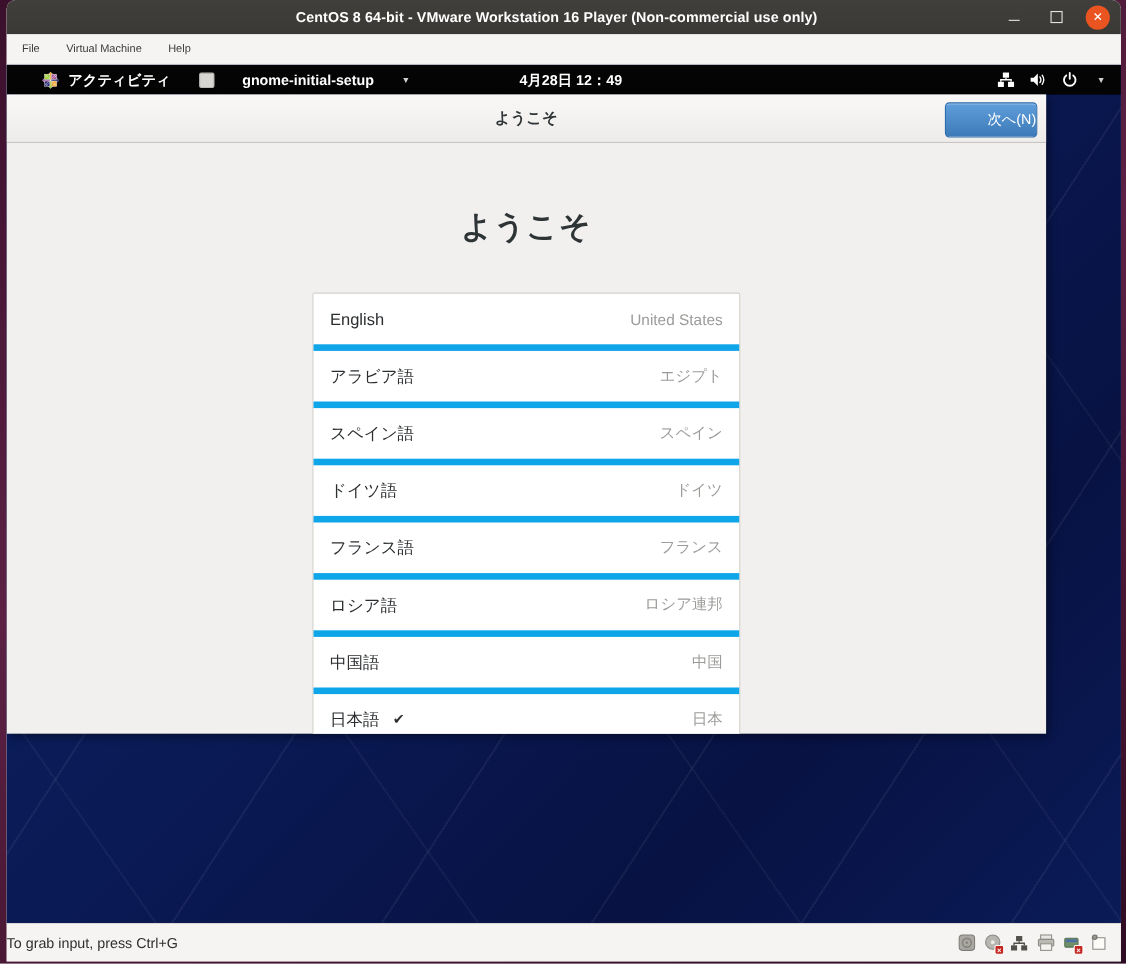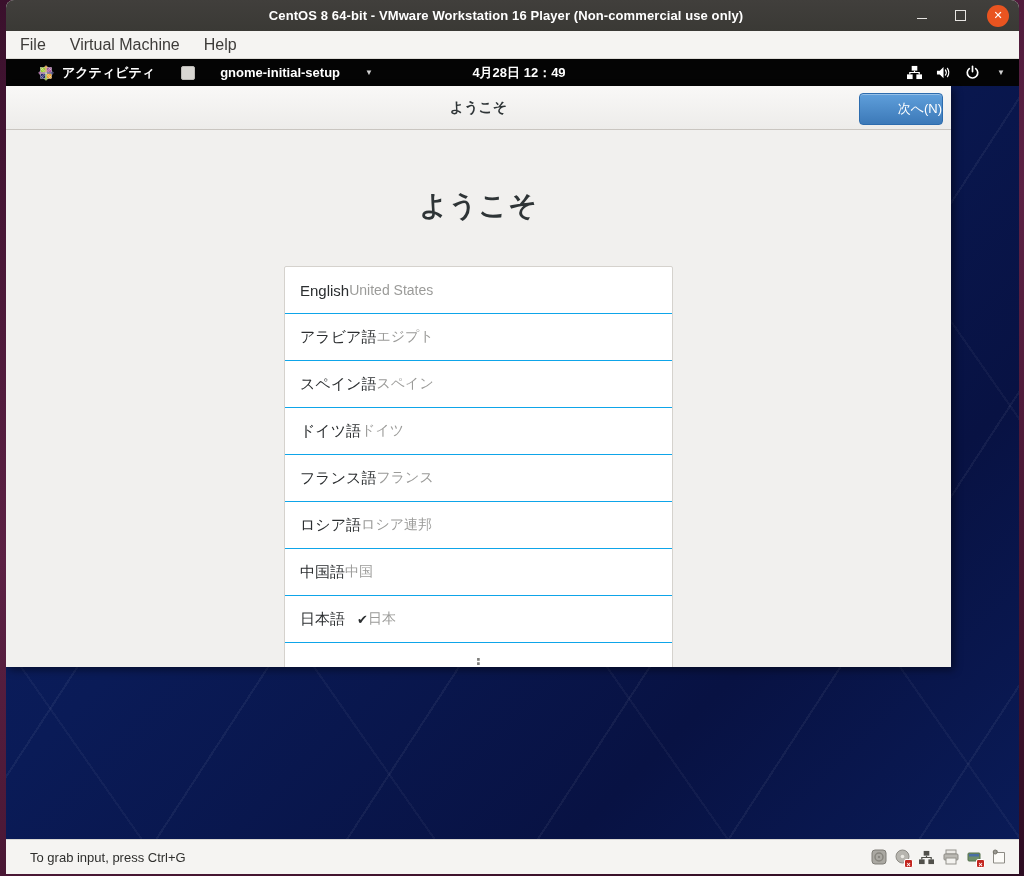--- a/index.html
+++ b/index.html
@@ -25,21 +25,21 @@
   .win-controls{position:absolute;right:10px;top:0;height:31px;display:flex;align-items:center;gap:16px;}
   .wc-btn{width:22px;height:22px;display:flex;align-items:center;justify-content:center;cursor:default;}
   .glyph-min{display:block;width:10px;height:1px;background:#e6e4e1;margin-top:6px;}
   .glyph-max{display:block;width:9px;height:9px;border:1px solid #e6e4e1;}
   .wc-close{width:22px;height:22px;border-radius:50%;background:var(--close-btn,#e95420);
     color:#fff;font-size:11px;font-weight:bold;display:flex;align-items:center;justify-content:center;}
   
   .menubar{
     height:27px;background:#f5f4f2;border-bottom:1px solid #dedcd8;
     display:flex;align-items:center;padding-left:14px;gap:24px;flex:0 0 27px;
-    font-size:16px;color:#3d3b39;
+    font-size:10px;color:#3d3b39;
   }
   .menu-item{cursor:default;}
   
   .console{flex:1 1 auto;position:relative;overflow:hidden;
     background:
       repeating-linear-gradient(123deg,rgba(255,255,255,0) 0 70px,rgba(255,255,255,.05) 70px 72px,rgba(255,255,255,0) 72px 160px),
       repeating-linear-gradient(55deg,rgba(255,255,255,0) 0 110px,rgba(255,255,255,.04) 110px 112px,rgba(255,255,255,0) 112px 240px),
       linear-gradient(135deg,#0c2066 0%,#0a1b57 40%,#081243 75%,#0a1b57 100%);
   }
   .console{background-color:var(--desktop-navy,#0a1b57);}
@@ -79,33 +79,33 @@
   }
   .setup-body{flex:1 1 auto;display:flex;flex-direction:column;align-items:center;overflow:hidden;}
   .centos-logo{margin-top:33px;}
   .welcome-heading{margin-top:24px;font-size:28px;font-weight:bold;color:#2e3436;letter-spacing:1px;}
   
   .lang-list{
     margin-top:41px;width:387px;background:#ffffff;
     border:1px solid #d5d2cd;border-radius:2px;
   }
   .lang-row{
-    height:46px;display:flex;align-items:center;justify-content:flex-start;
-    padding:0 15px;border-bottom:1px solid #0ea5e9;cursor:default;
+    height:46px;display:flex;align-items:center;justify-content:space-between;
+    padding:0 15px;border-bottom:6px solid #0ea5e9;cursor:default;
   }
   .lang-name{font-size:15px;color:#2b2e30;display:flex;align-items:center;gap:12px;}
   .lang-check{font-size:13px;color:#2b2e30;}
   .lang-region{font-size:14px;color:#9b9b99;}
   .more-row{height:43px;display:flex;align-items:center;justify-content:center;border-bottom:none;}
   .more-glyph{color:#7e7e7c;font-size:15px;font-weight:bold;line-height:.55;letter-spacing:0;}
   
   .statusbar{
     flex:0 0 34px;background:#f5f4f2;border-top:1px solid #d9d7d3;
     display:flex;align-items:center;justify-content:space-between;
-    padding:0 12px 0 24px;font-size:13px;color:#2f2f2d;
+    padding:0 12px 0 0;font-size:13px;color:#2f2f2d;
   }
   .device-icons{display:flex;align-items:center;gap:7px;}
   .dev-icon{position:relative;width:17px;height:17px;display:flex;align-items:center;justify-content:center;}
   .badge{
     position:absolute;right:-2px;bottom:-2px;width:9px;height:9px;border-radius:2px;
     background:#c3251f;color:#fff;font-size:7px;line-height:9px;text-align:center;font-weight:bold;
     border:1px solid #fff;box-sizing:border-box;
   }
 </style>
 </head>

